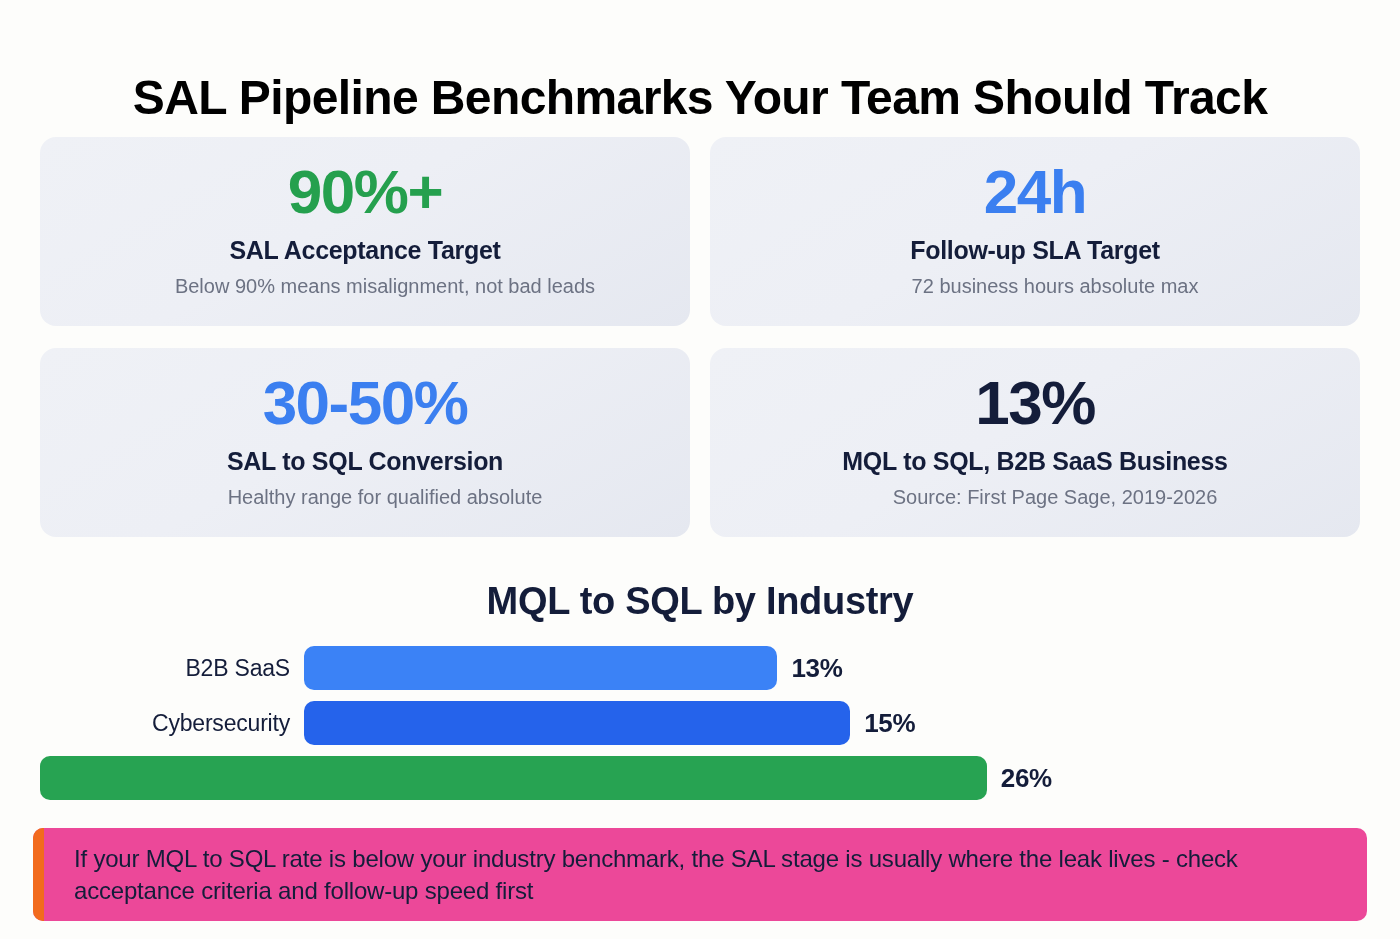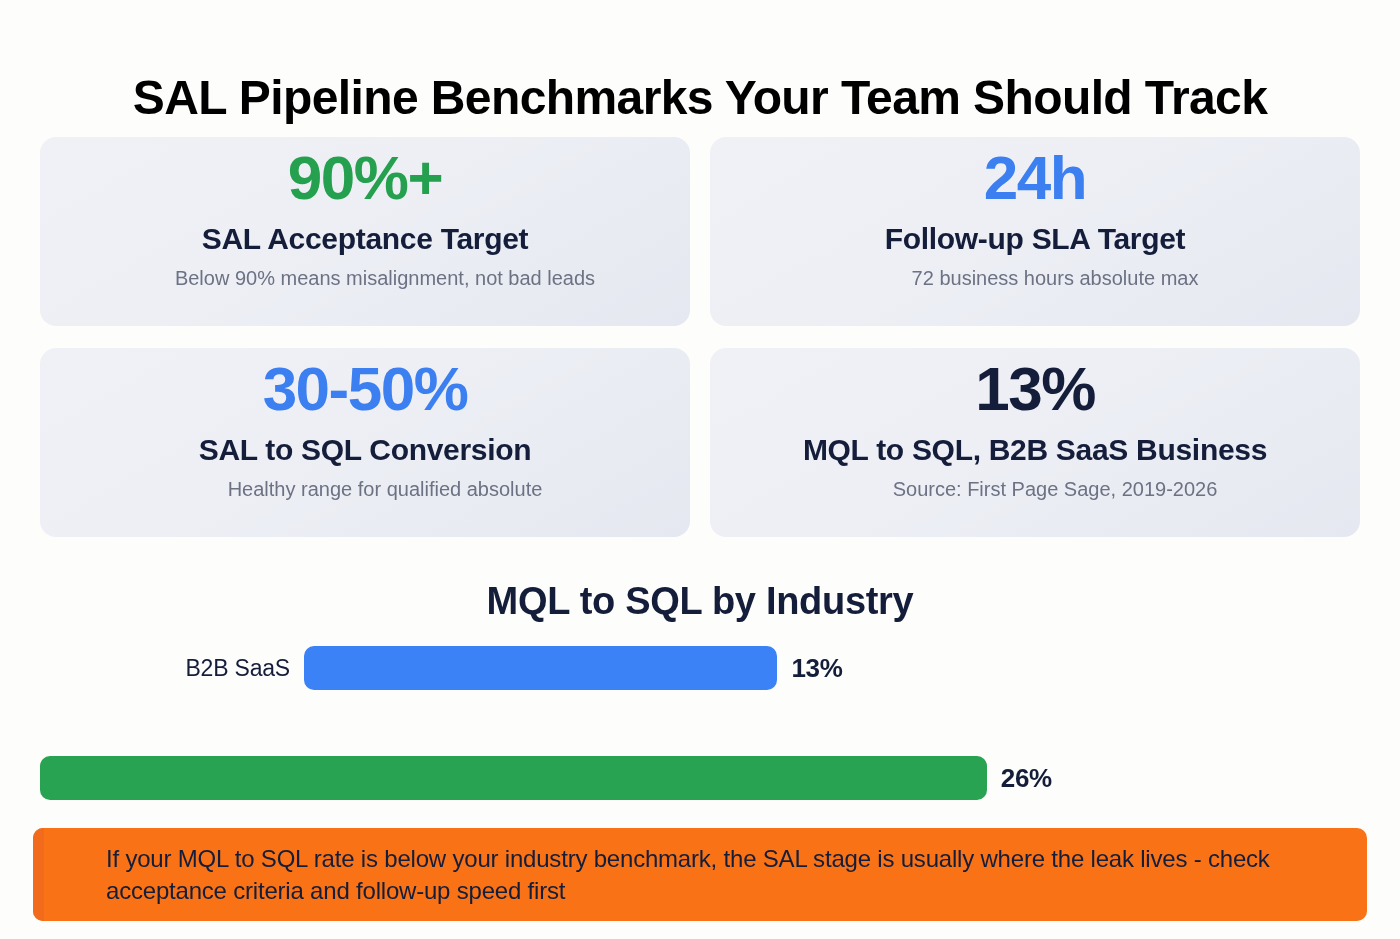--- a/index.html
+++ b/index.html
@@ -51,37 +51,37 @@
     column-gap: 20px;
     row-gap: 22px;
   }
 
   .card {
     background: linear-gradient(150deg, #eff1f6 0%, #edeff5 45%, #e5e8f0 100%);
     border-radius: 16px;
     display: flex;
     flex-direction: column;
     align-items: center;
-    justify-content: flex-start;
+    justify-content: center;
     padding: 8px 33px 14px;
   }
 
   .card-value {
     font-size: 62px;
     font-weight: 700;
     line-height: 1.05;
     letter-spacing: -1.5px;
     margin-bottom: 12px;
   }
   .card-value.green { color: #25a04e; }
   .card-value.blue  { color: #3b7ff0; }
   .card-value.dark  { color: #141d3a; }
 
   .card-label {
-    font-size: 30px;
+    font-size: 25px;
     font-weight: 700;
     color: #141d3a;
     letter-spacing: -0.3px;
     line-height: 1.15;
     text-align: center;
     margin-bottom: 9px;
   }
 
   .card-note {
     font-size: 20px;
@@ -222,29 +222,34 @@
 
     <div class="bar-row">
       <div class="bar-label">B2B SaaS</div>
       <div class="bar-track">
         <div class="bar-fill" style="width: 473.379px; background: rgb(59, 130, 246);"></div>
         <div class="bar-value">13%</div>
       </div>
     </div>
 
     <div class="bar-row">
+      <div class="bar-label">Cybersecurity</div>
+      <div class="bar-track">
+        <div class="bar-fill" style="width: 546.207px; background: rgb(37, 99, 235);"></div>
+        <div class="bar-value">15%</div>
+      </div>
     </div>
 
     <div class="bar-row">
       <div class="bar-track">
         <div class="bar-fill" style="width: 946.759px; background: rgb(39, 163, 82);"></div>
         <div class="bar-value">26%</div>
       </div>
     </div>
 
   </div>
 
-  <div class="callout" style="background: #f97316; gap: 32px;">
+  <div class="callout" style="background: #ec4899;">
     <div class="callout-accent" style="background: rgb(242, 107, 29);"></div>
     <div class="callout-text">If your MQL to SQL rate is below your industry benchmark, the SAL stage is usually where the leak lives - check acceptance criteria and follow-up speed first</div>
   </div>
 
 </div>
 
 </body></html>

